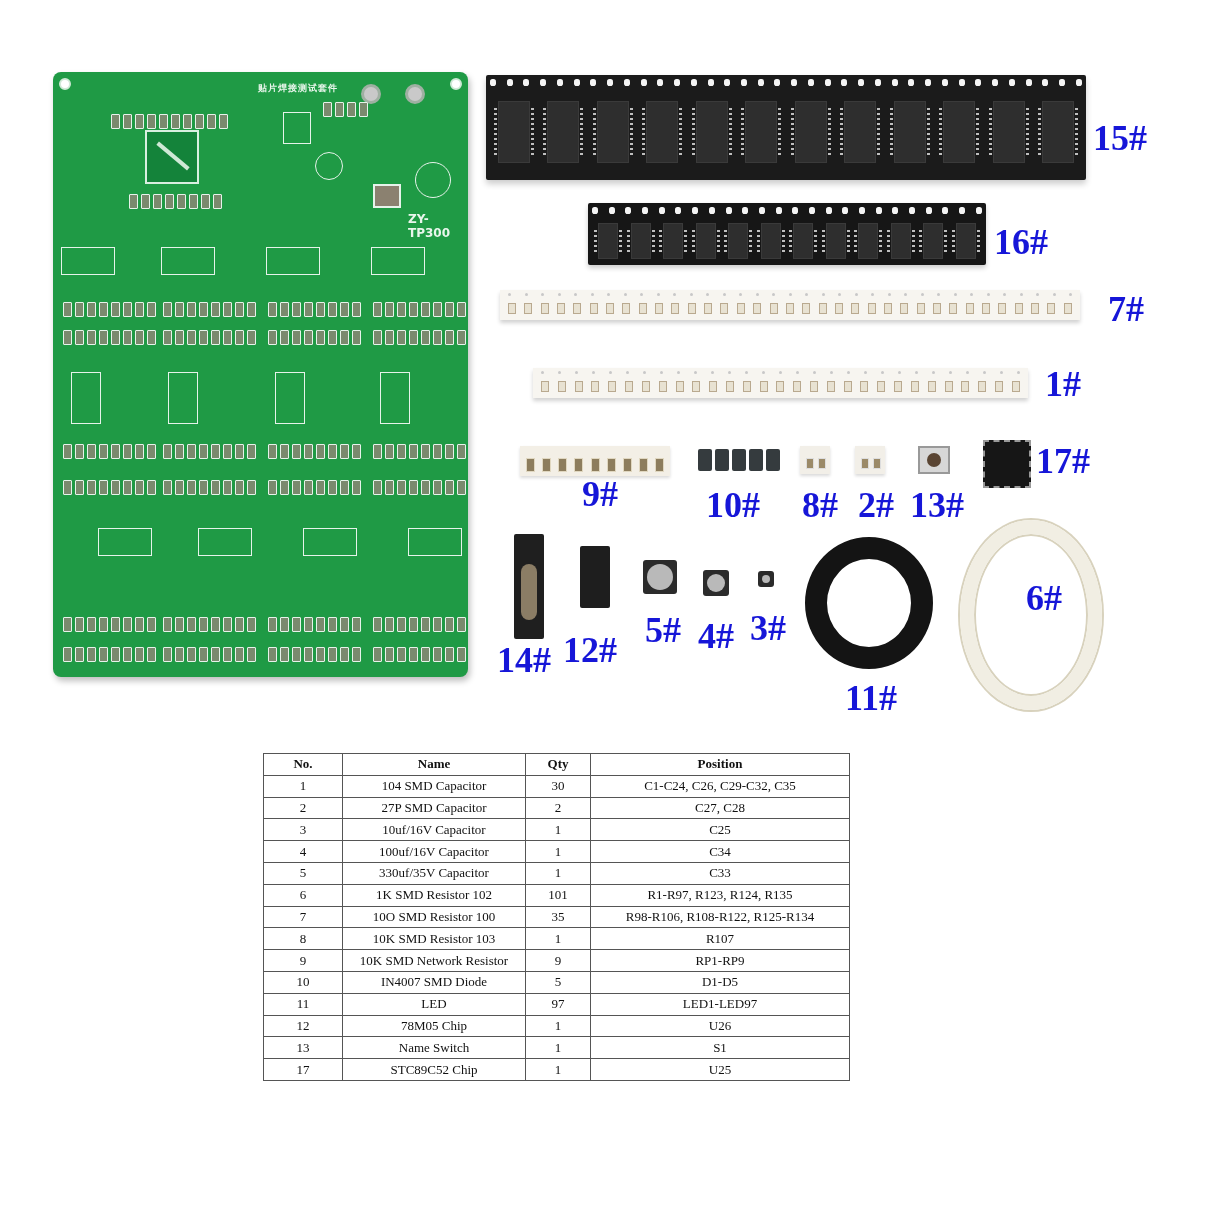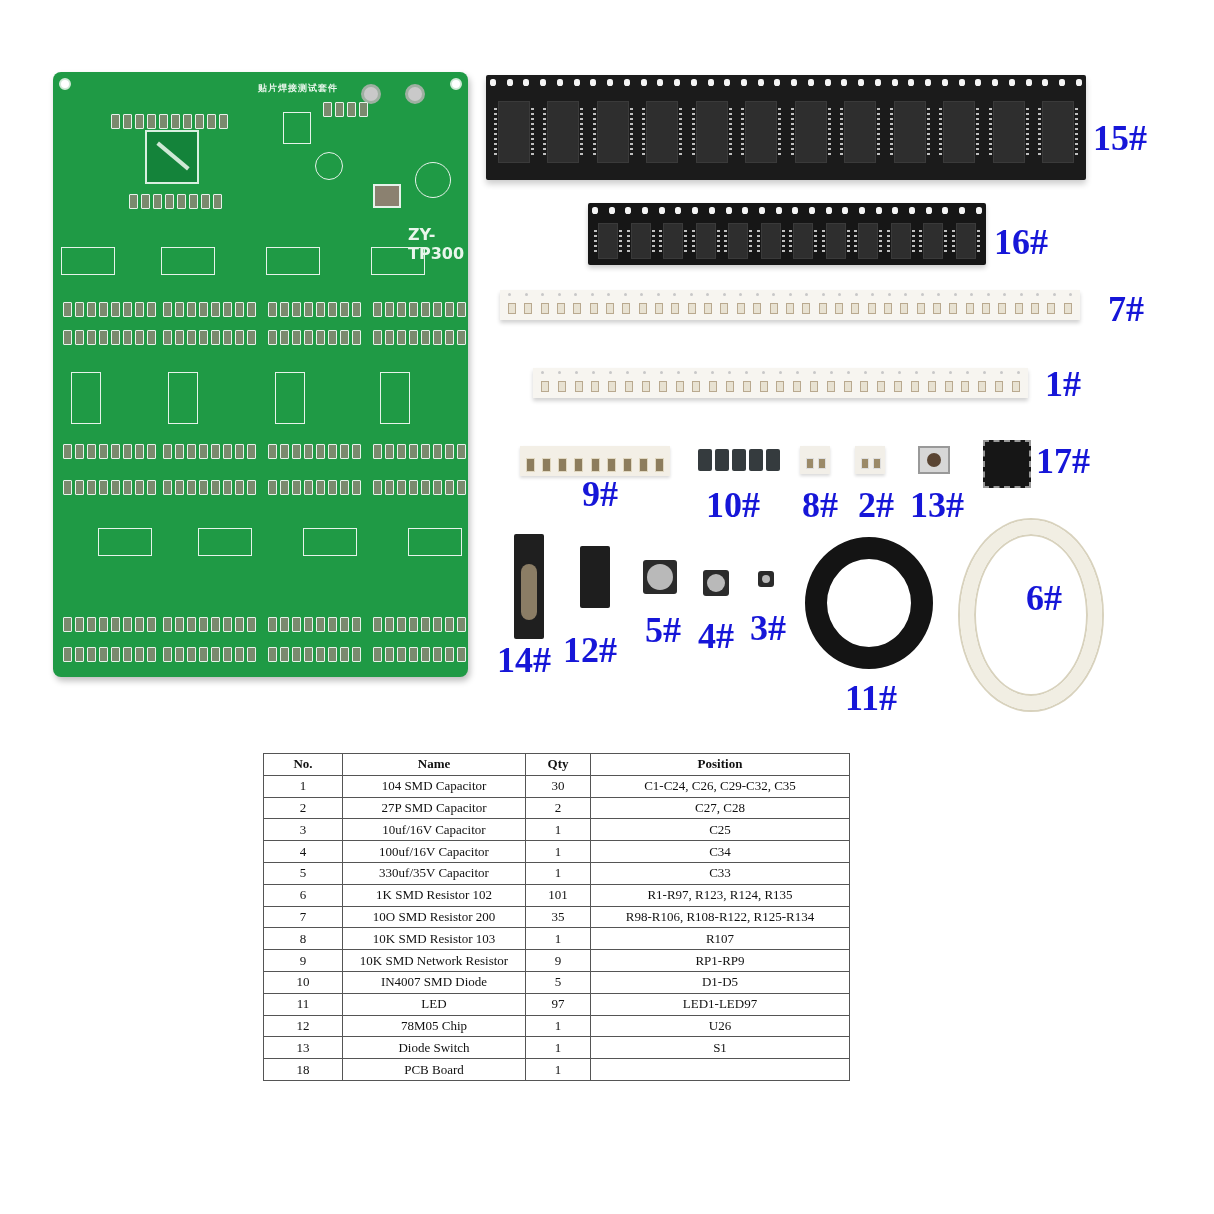--- a/index.html
+++ b/index.html
@@ -3,21 +3,21 @@
 <meta charset="utf-8">
 <style>
   html, body { margin:0; padding:0; background:#ffffff; }
   body { width:1214px; height:1214px; position:relative; overflow:hidden; font-family:"Liberation Serif", serif; }
 
   
   .pcb { position:absolute; left:53px; top:72px; width:415px; height:605px; background:#1f9a45; border-radius:8px;
          box-shadow: 2px 4px 6px rgba(0,0,0,0.25); overflow:hidden; }
   .pcb .hole { position:absolute; width:8px; height:8px; border-radius:50%; background:#fff; border:2px solid #cfe9d6; }
   .pcb .title-cn { position:absolute; left:205px; top:10px; color:#e9f6ec; font-family:"DejaVu Sans", sans-serif; font-size:9px; font-weight:bold; letter-spacing:1px; }
-  .pcb .model { position:absolute; left:355px; top:153px; color:#e9f6ec; font-family:"DejaVu Sans", sans-serif; font-size:16px; font-weight:bold; }
+  .pcb .model { position:absolute; left:355px; top:140px; color:#e9f6ec; font-family:"DejaVu Sans", sans-serif; font-size:12px; font-weight:bold; }
   .pcb .mcu { position:absolute; left:92px; top:58px; width:50px; height:50px; border:2px solid #d9efe0; background:#14833a; transform:none; }
   .pcb .mcu::after { content:""; position:absolute; left:6px; top:22px; width:40px; height:4px; background:#cfe9d6; transform:rotate(40deg); }
   .pcb .pad-row { position:absolute; display:flex; gap:3px; }
   .pcb .pad { width:7px; height:13px; background:#7a8a6e; border:1.5px solid #e6f3ea; border-radius:1px; }
   .pcb .chip-outline { position:absolute; border:1.5px solid #e6f3ea; }
   .pcb .via { position:absolute; width:14px; height:14px; border-radius:50%; background:#c9c9c9; border:3px solid #9fb0a2; }
   .pcb .circ { position:absolute; border:1.5px solid #e6f3ea; border-radius:50%; }
   .pcb .reg { position:absolute; background:#8b8170; border:2px solid #e6f3ea; }
 
   
@@ -732,21 +732,21 @@
         <td>C33</td>
       </tr>
     <tr>
         <td>6</td>
         <td>1K SMD Resistor 102</td>
         <td>101</td>
         <td>R1-R97, R123, R124, R135</td>
       </tr>
     <tr>
         <td>7</td>
-        <td>10O SMD Resistor 200</td>
+        <td>10O SMD Resistor 100</td>
         <td>35</td>
         <td>R98-R106, R108-R122, R125-R134</td>
       </tr>
     <tr>
         <td>8</td>
         <td>10K SMD Resistor 103</td>
         <td>1</td>
         <td>R107</td>
       </tr>
     <tr>
@@ -768,24 +768,24 @@
         <td>LED1-LED97</td>
       </tr>
     <tr>
         <td>12</td>
         <td>78M05 Chip</td>
         <td>1</td>
         <td>U26</td>
       </tr>
     <tr>
         <td>13</td>
-        <td>Diode Switch</td>
+        <td>Name Switch</td>
         <td>1</td>
         <td>S1</td>
       </tr>
     <tr>
-        <td>18</td>
-        <td>PCB Board</td>
+        <td>17</td>
+        <td>STC89C52 Chip</td>
         <td>1</td>
-        <td></td>
+        <td>U25</td>
       </tr>
   </tbody>
 </table>
 
 </body></html>

